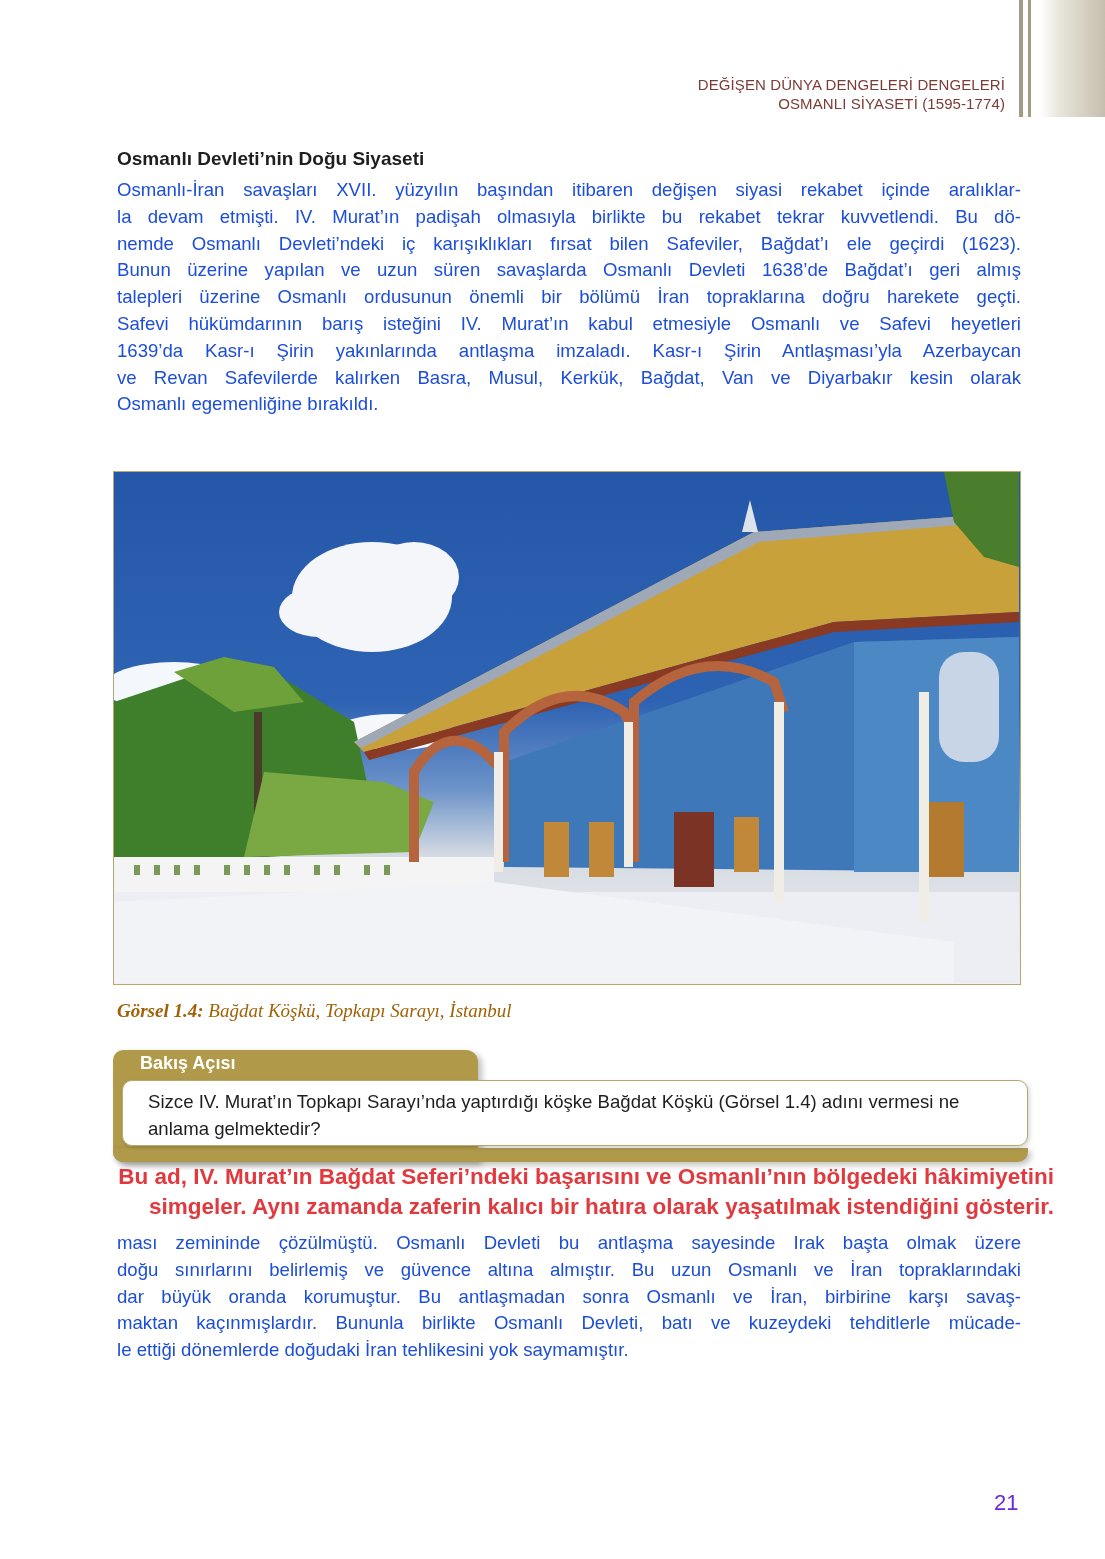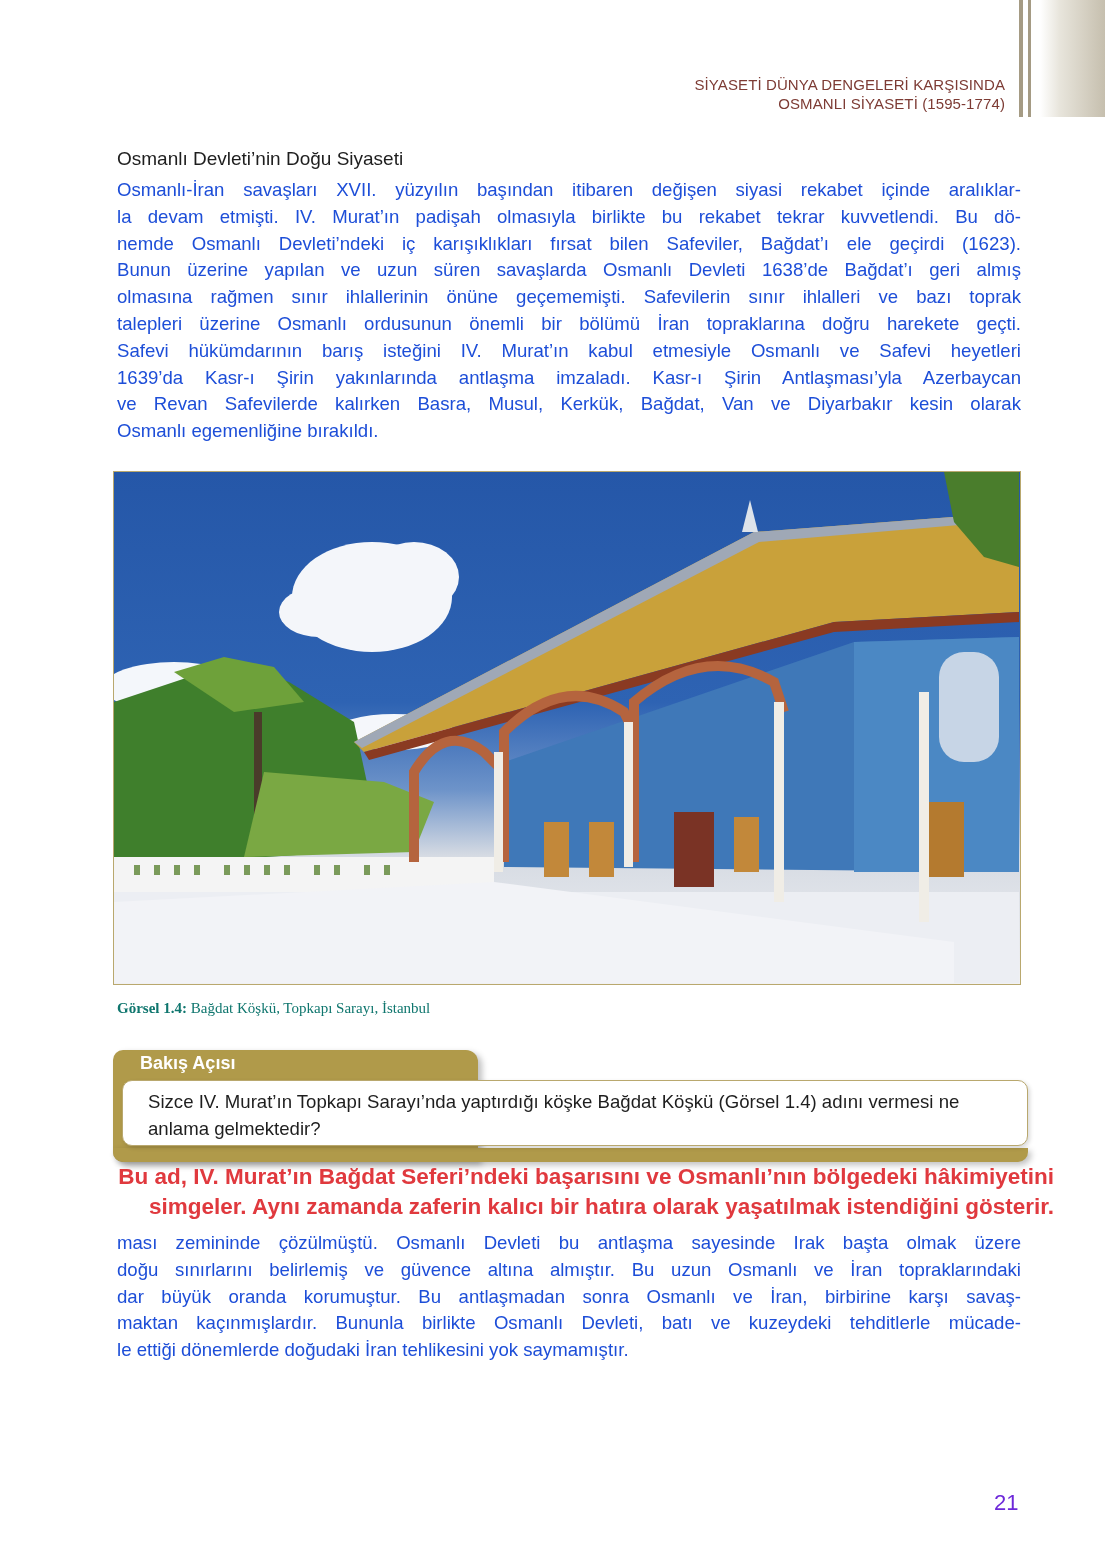--- a/index.html
+++ b/index.html
@@ -12,39 +12,39 @@
   .hdr-bar1 { position: absolute; left: 1019px; top: 0; width: 4px; height: 117px; background: #a59b84; }
   .hdr-bar2 { position: absolute; left: 1028px; top: 0; width: 3px; height: 117px; background: #a59b84; }
   .hdr-block { position: absolute; left: 1040px; top: 0; width: 65px; height: 117px;
     background: linear-gradient(to right, #ffffff 0%, #e8e5dc 30%, #c6bfae 100%); }
   .running-head {
     position: absolute; right: 100px; top: 75px; text-align: right;
     color: #7d3b34; font-size: 15px; line-height: 19px; letter-spacing: 0.1px;
   }
   .section-title {
     position: absolute; left: 117px; top: 148px;
-    font-size: 19px; font-weight: normal; color: #1e1e1e; text-align: right;
+    font-size: 19px; font-weight: bold; color: #1e1e1e; text-align: right;
   }
   .para {
     position: absolute; left: 117px; width: 904px;
     font-size: 18.6px; line-height: 26.8px; color: #1d4ed8;
   }
   .para .ln { display: block; white-space: nowrap; text-align-last: justify; text-align: justify; }
   .para .ln.last { text-align-last: left; }
   .p1 { top: 177px; }
   .p2 { top: 1230px; }
 
   .photo {
     position: absolute; left: 113px; top: 471px; width: 908px; height: 514px;
     border: 1.5px solid #b9a86e; overflow: hidden; box-sizing: border-box;
     background: linear-gradient(to bottom, #2557a8 0%, #2e63b3 45%, #6d93c9 62%, #d6dbe3 75%, #f1f1f3 100%);
   }
   .caption {
     position: absolute; left: 117px; top: 1000px;
-    font-family: "Liberation Serif", serif; font-size: 15px; color: #0f766e;
+    font-family: "Liberation Serif", serif; font-style: italic; font-size: 19px; color: #a16207;
   }
   .caption b { font-weight: bold; }
 
   .callout-tab {
     position: absolute; left: 113px; top: 1050px; width: 365px; height: 112px;
     background: #b09a4a; border-radius: 10px 12px 0 10px;
     box-shadow: 4px 3px 6px rgba(0,0,0,0.25);
   }
   .callout-strip {
     position: absolute; left: 113px; top: 1148px; width: 915px; height: 14px;
@@ -73,32 +73,31 @@
   }
 </style>
 </head>
 <body>
 
 <div class="hdr-bar1"></div>
 <div class="hdr-bar2"></div>
 <div class="hdr-block"></div>
 
 <div class="running-head">
-  <div>SİYASETİ DÜNYA DENGELERİ KARŞISINDA</div>
+  <div>DEĞİŞEN DÜNYA DENGELERİ DENGELERİ</div>
   <div>OSMANLI SİYASETİ (1595-1774)</div>
 </div>
 
 <div class="section-title">Osmanlı Devleti’nin Doğu Siyaseti</div>
 
 <div class="para p1">
   <span class="ln">Osmanlı-İran savaşları XVII. yüzyılın başından itibaren değişen siyasi rekabet içinde aralıklar-</span>
   <span class="ln">la devam etmişti. IV. Murat’ın padişah olmasıyla birlikte bu rekabet tekrar kuvvetlendi. Bu dö-</span>
   <span class="ln">nemde Osmanlı Devleti’ndeki iç karışıklıkları fırsat bilen Safeviler, Bağdat’ı ele geçirdi (1623).</span>
   <span class="ln">Bunun üzerine yapılan ve uzun süren savaşlarda Osmanlı Devleti 1638’de Bağdat’ı geri almış</span>
-  <span class="ln">olmasına rağmen sınır ihlallerinin önüne geçememişti. Safevilerin sınır ihlalleri ve bazı toprak</span>
   <span class="ln">talepleri üzerine Osmanlı ordusunun önemli bir bölümü İran topraklarına doğru harekete geçti.</span>
   <span class="ln">Safevi hükümdarının barış isteğini IV. Murat’ın kabul etmesiyle Osmanlı ve Safevi heyetleri</span>
   <span class="ln">1639’da Kasr-ı Şirin yakınlarında antlaşma imzaladı. Kasr-ı Şirin Antlaşması’yla Azerbaycan</span>
   <span class="ln">ve Revan Safevilerde kalırken Basra, Musul, Kerkük, Bağdat, Van ve Diyarbakır kesin olarak</span>
   <span class="ln last">Osmanlı egemenliğine bırakıldı.</span>
 </div>
 
 <div class="photo" aria-label="Bağdat Köşkü photo: blue sky with cloud, cedar tree, marble terrace, tiled pavilion with arches and golden eaves">
   <svg width="905" height="511" viewBox="0 0 905 511" xmlns="http://www.w3.org/2000/svg">
 

